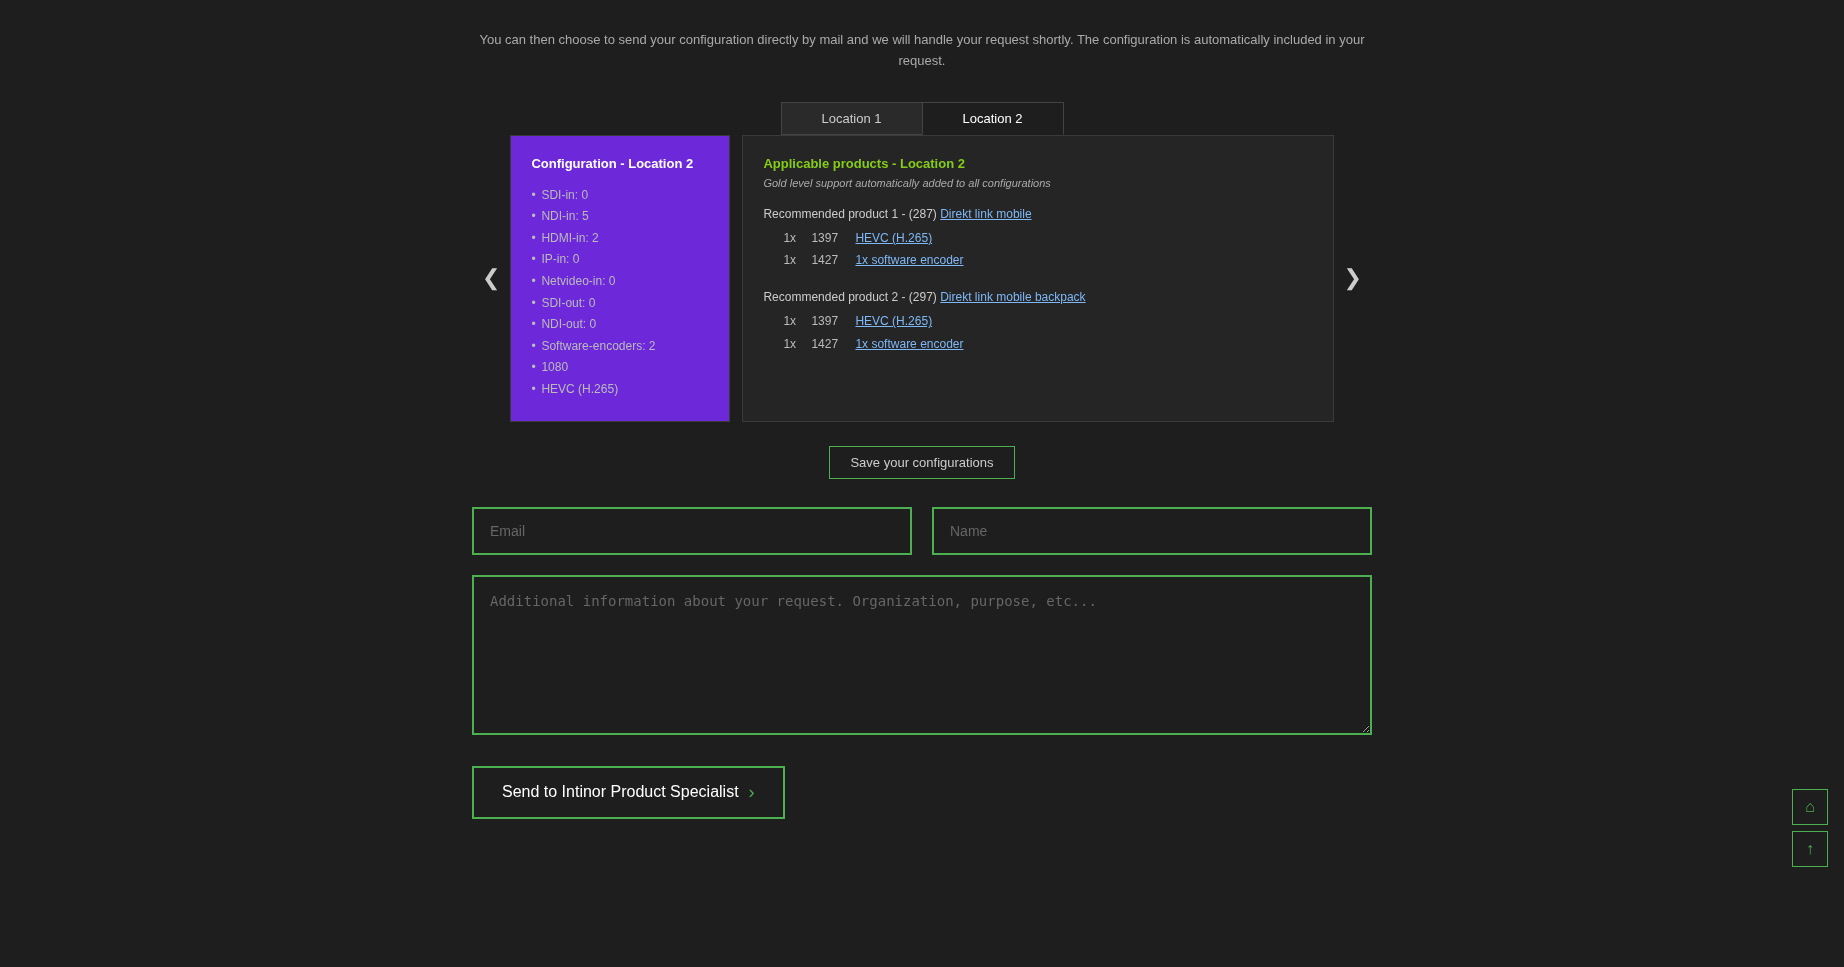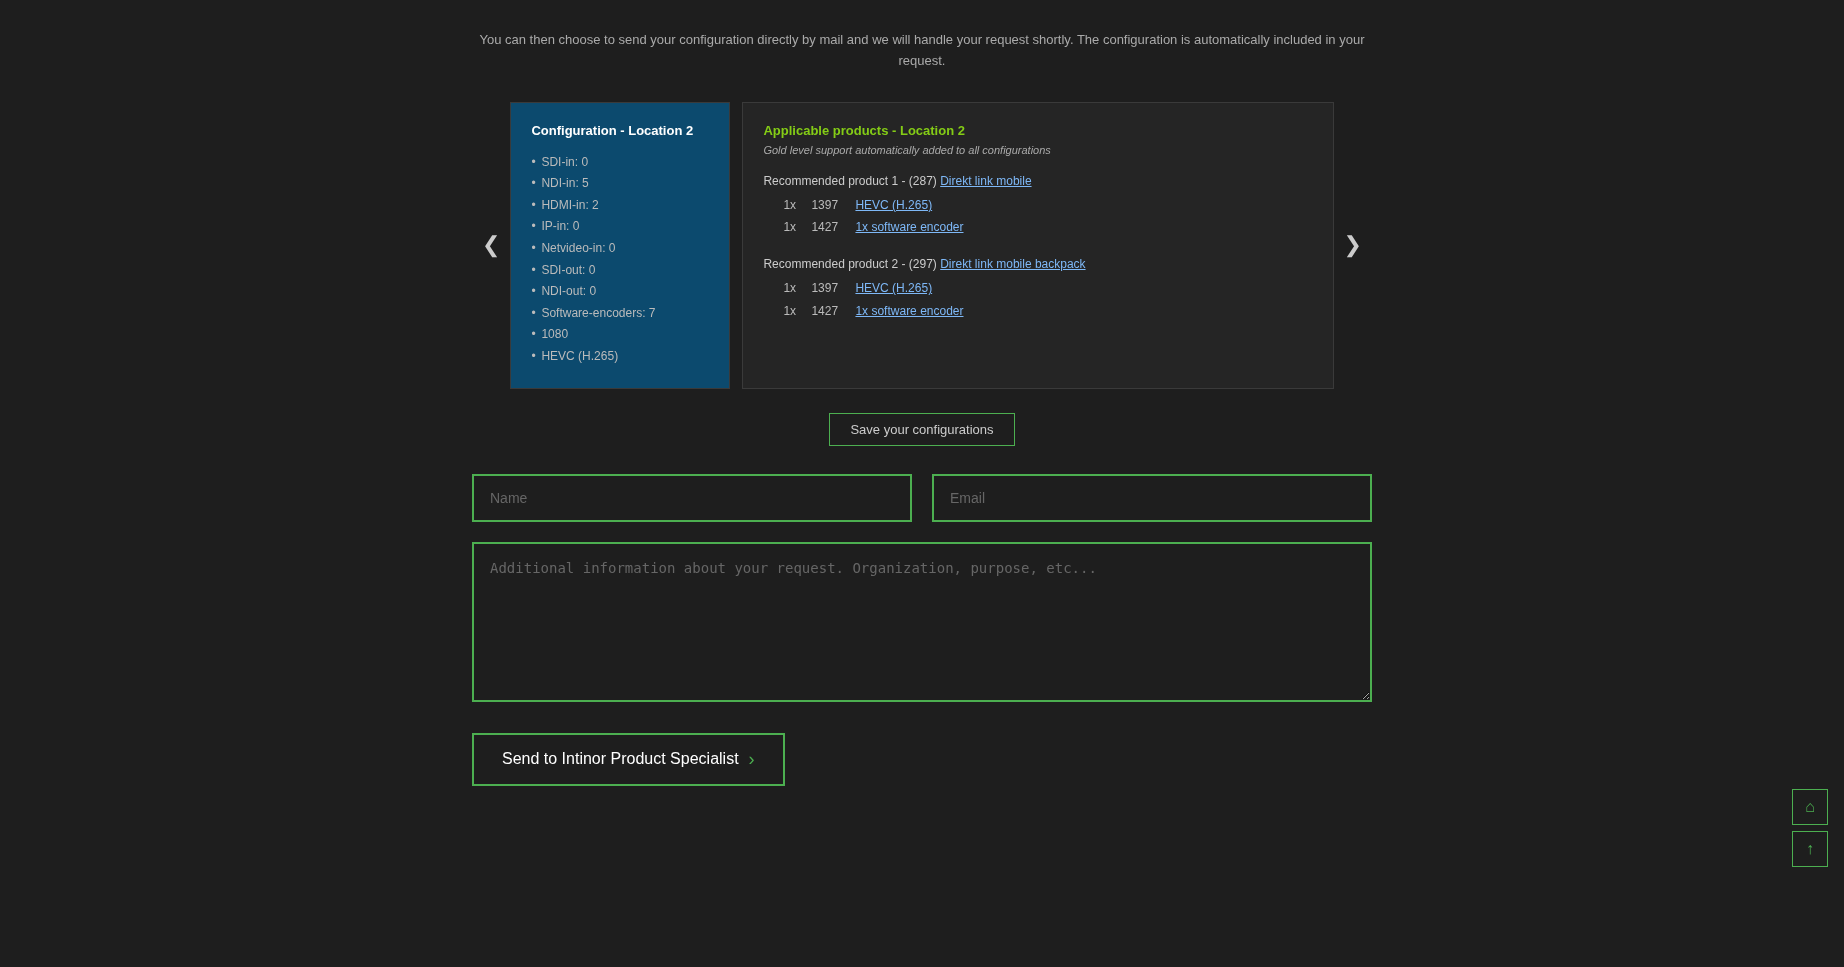--- a/index.html
+++ b/index.html
@@ -73,21 +73,21 @@
       align-self: center;
       flex-shrink: 0;
     }
     .cards-wrapper {
       display: flex;
       gap: 12px;
       flex: 1;
     }
     
     .config-card {
-      background: #0c4a6e;
+      background: #6d28d9;
       border: 1px solid #3a3a3a;
       padding: 20px;
       flex: 0 0 220px;
       min-width: 220px;
     }
     .config-card h3 {
       color: #ffffff;
       font-size: 13px;
       font-weight: bold;
       margin-bottom: 14px;
@@ -246,38 +246,42 @@
     }
   </style>
 </head>
 <body>
 
 <div class="page-wrapper">
   
   <p class="subtitle">You can then choose to send your configuration directly by mail and we will handle your request shortly. The configuration is automatically included in your request.</p>
 
   
+  <div class="tabs-container">
+    <button class="tab-btn">Location 1</button>
+    <button class="tab-btn active">Location 2</button>
+  </div>
 
   
   <div class="cards-area">
     <button class="arrow-btn">❮</button>
 
     <div class="cards-wrapper">
 
       <div class="config-card">
         <h3>Configuration - Location 2</h3>
         <ul class="config-list">
           <li>SDI-in: 0</li>
           <li>NDI-in: 5</li>
           <li>HDMI-in: 2</li>
           <li>IP-in: 0</li>
           <li>Netvideo-in: 0</li>
           <li>SDI-out: 0</li>
           <li>NDI-out: 0</li>
-          <li>Software-encoders: 7</li>
+          <li>Software-encoders: 2</li>
           <li>1080</li>
           <li>HEVC (H.265)</li>
         </ul>
       </div>
 
       <div class="products-card">
         <h3>Applicable products - Location 2</h3>
         <p class="gold-support">Gold level support automatically added to all configurations</p>
 
         <div class="product-section">
@@ -321,22 +325,22 @@
     <button class="arrow-btn">❯</button>
   </div>
 
   
   <div class="save-btn-wrapper">
     <button class="save-config-btn">Save your configurations</button>
   </div>
 
   
   <div class="form-row">
+    <input class="form-input" type="email" placeholder="Email" style="">
     <input class="form-input" type="text" placeholder="Name" style="">
-    <input class="form-input" type="email" placeholder="Email" style="">
   </div>
 
   <textarea class="form-textarea" placeholder="Additional information about your request. Organization, purpose, etc..." style=""></textarea>
 
   
   <button class="send-btn">
     <span>Send to Intinor Product Specialist</span>
     <span class="send-btn-arrow">›</span>
   </button>
 </div>

